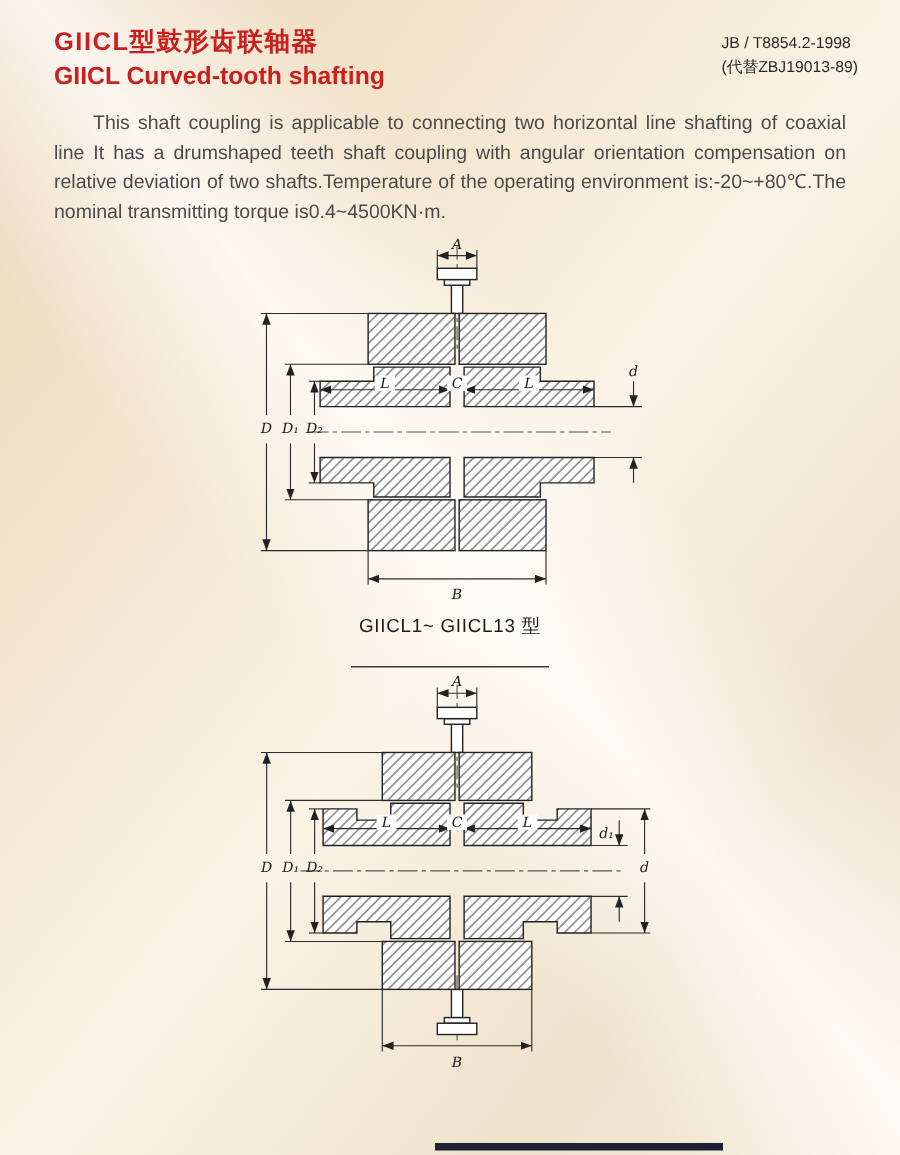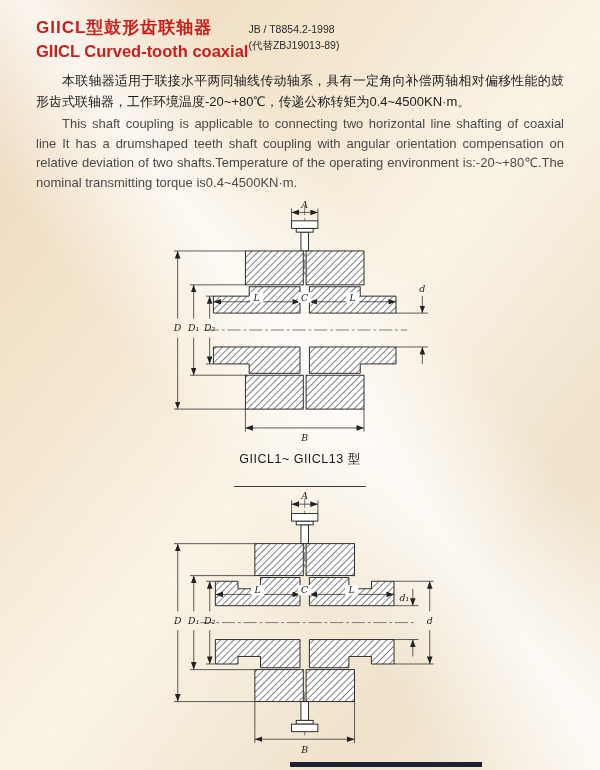--- a/index.html
+++ b/index.html
@@ -4,21 +4,21 @@
 <style>
   * { margin:0; padding:0; box-sizing:border-box; }
   html,body { width:600px; }
   body { font-family:"Liberation Sans", sans-serif; }
   .page {
     position:relative; width:600px; height:770px; overflow:hidden;
     background:
       linear-gradient(52deg, rgba(255,255,255,0) 38%, rgba(255,255,255,.75) 52%, rgba(255,255,255,0) 66%),
       linear-gradient(128deg, #ecd6ba 0%, #f3e5cd 28%, #faf3e6 52%, #efe2cb 78%, #f6edde 100%);
   }
-  .header { display:flex; align-items:flex-start; padding:16px 28px 0 36px; }
+  .header { display:flex; justify-content:space-between; align-items:flex-start; padding:16px 28px 0 36px; }
   .title-zh { color:#c9201d; font-size:17px; font-weight:bold; letter-spacing:1px; }
   .title-en { color:#c9201d; font-size:16.5px; font-weight:bold; margin-top:3px; }
   .std-block { font-size:10.5px; color:#2a2a2a; line-height:1.55; padding-top:5px; white-space:nowrap; }
   .intro { padding:9px 36px 0 36px; }
   .p-zh { font-size:13px; color:#1c1c1c; line-height:1.62; text-align:justify; text-indent:2em; }
   .p-en { font-size:13px; color:#4a4a4a; line-height:1.5; text-align:justify; text-indent:2em; margin-top:2px; }
   .figure { text-align:center; margin-top:8px; }
   .figure svg { display:inline-block; }
   .caption {
     display:inline-block; font-size:12.5px; color:#1a1a1a; letter-spacing:.5px;
@@ -31,30 +31,29 @@
   .cline { stroke:#555; stroke-width:0.8; }
 </style>
 </head>
 <body>
 
 <div class="page">
 
   <div class="header">
     <div>
       <div class="title-zh">GIICL型鼓形齿联轴器</div>
-      <div class="title-en">GIICL Curved-tooth coaxial</div>
+      <div class="title-en">GIICL Curved-tooth shafting</div>
     </div>
     <div class="std-block">
       <div>JB / T8854.2-1998</div>
       <div>(代替ZBJ19013-89)</div>
     </div>
   </div>
 
   <div class="intro">
-    <p class="p-zh">本联轴器适用于联接水平两同轴线传动轴系，具有一定角向补偿两轴相对偏移性能的鼓形齿式联轴器，工作环境温度-20~+80℃，传递公称转矩为0.4~4500KN·m。</p>
     <p class="p-en">This shaft coupling is applicable to connecting two horizontal line shafting of coaxial line It has a drumshaped teeth shaft coupling with angular orientation compensation on relative deviation of two shafts.Temperature of the operating environment is:-20~+80℃.The nominal transmitting torque is0.4~4500KN·m.</p>
   </div>
 
   <div class="figure">
     <svg width="320" height="245" viewBox="0 0 340 260">
       <defs>
         <pattern id="h1" width="5" height="5" patternUnits="userSpaceOnUse" patternTransform="rotate(45)">
           <rect width="5" height="5" fill="#ffffff"></rect>
           <line x1="2.5" y1="0" x2="2.5" y2="5" stroke="#6b6b6b" stroke-width="0.9"></line>
         </pattern>

